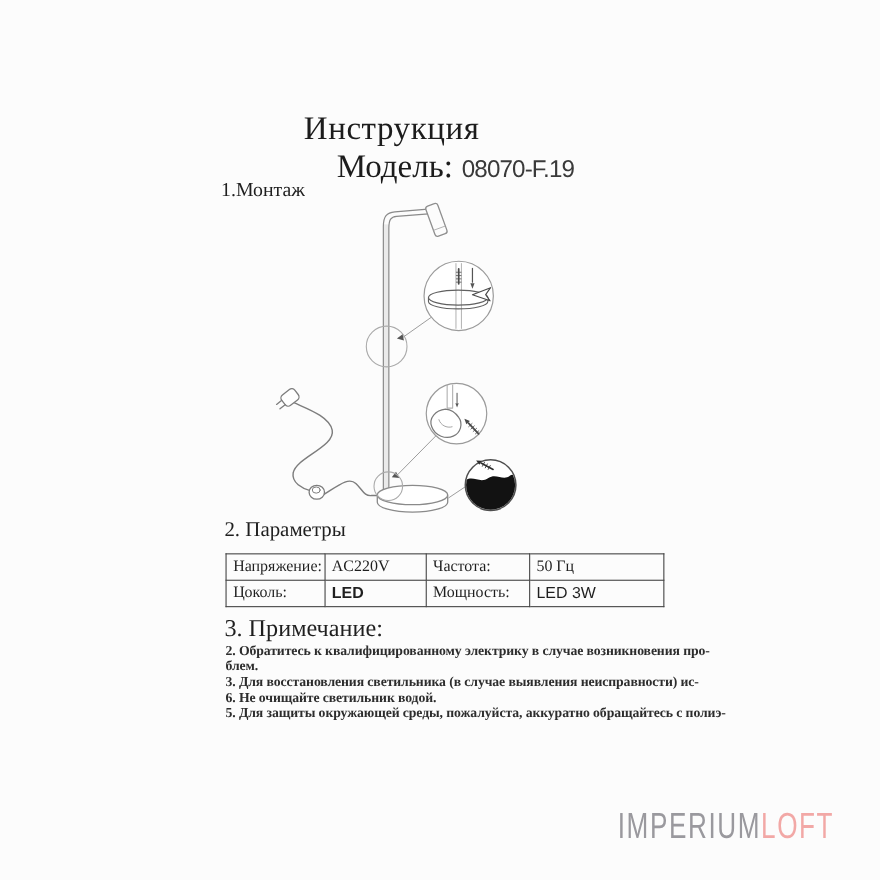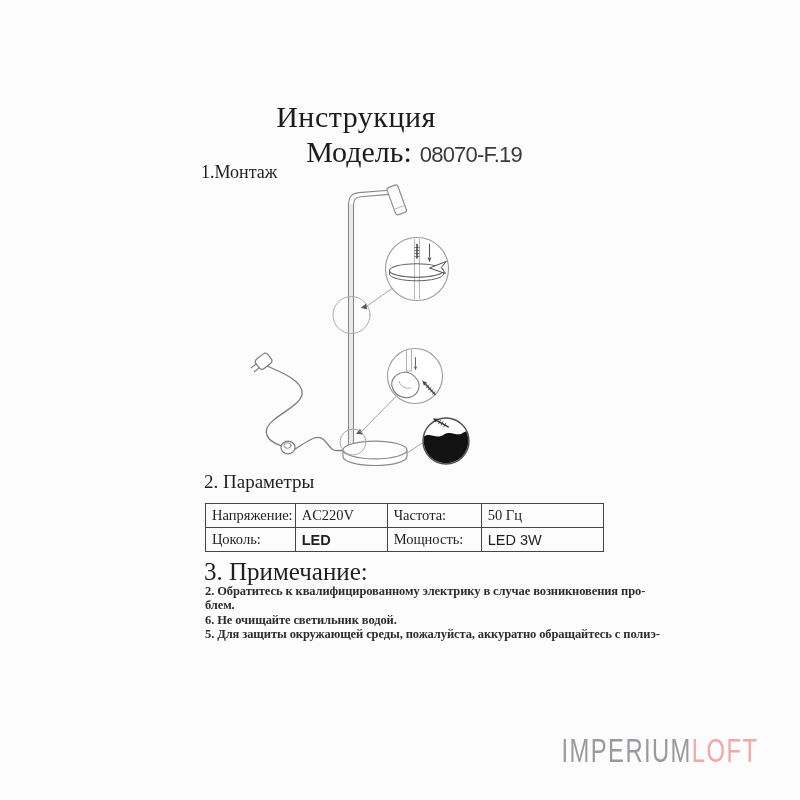--- a/index.html
+++ b/index.html
@@ -17,21 +17,21 @@
     transform:translateX(14px);white-space:nowrap;
   }
   .model-label{font-size:30px;color:#1c1c1c;}
   .model-value{
     font-family:"Liberation Sans", sans-serif;font-size:22px;color:#3a3a3a;
     letter-spacing:-0.8px;margin-left:8px;
   }
   .sec-heading{position:absolute;color:#1f1f1f;white-space:nowrap;}
   .h-montage{left:201px;top:162px;font-size:18px;}
   .h-params{left:204px;top:471px;font-size:19px;text-align:center;}
-  .h-notes{left:204px;top:558px;font-size:25px;}
+  .h-notes{left:204px;top:558px;font-size:22px;}
   .diagram{position:absolute;left:230px;top:175px;}
   table.params{
     position:absolute;left:205px;top:503px;border-collapse:collapse;
     table-layout:fixed;
   }
   table.params td{
     border:1.5px solid #454545;height:24px;padding:0 2px 0 6px;
     font-size:14.5px;color:#1f1f1f;box-sizing:border-box;white-space:nowrap;
     vertical-align:middle;
   }
@@ -169,19 +169,20 @@
     <td class="sans-small">LED 3W</td>
   </tr>
 </tbody>
   </table>
 
 <div class="sec-heading h-notes">3. Примечание:</div>
 
 <div class="notes">
   <div>2. Обратитесь к квалифицированному электрику в случае возникновения про-</div>
   <div>блем.</div>
+  <div>3. Для восстановления светильника (в случае выявления неисправности) ис-</div>
   <div>6. Не очищайте светильник водой.</div>
   <div>5. Для защиты окружающей среды, пожалуйста, аккуратно обращайтесь с полиэ-</div>
 </div>
 
 <div class="watermark">
   <span class="wm-gray">IMPERIUM</span><span class="wm-pink">LOFT</span>
 </div>
 
 </body></html>

